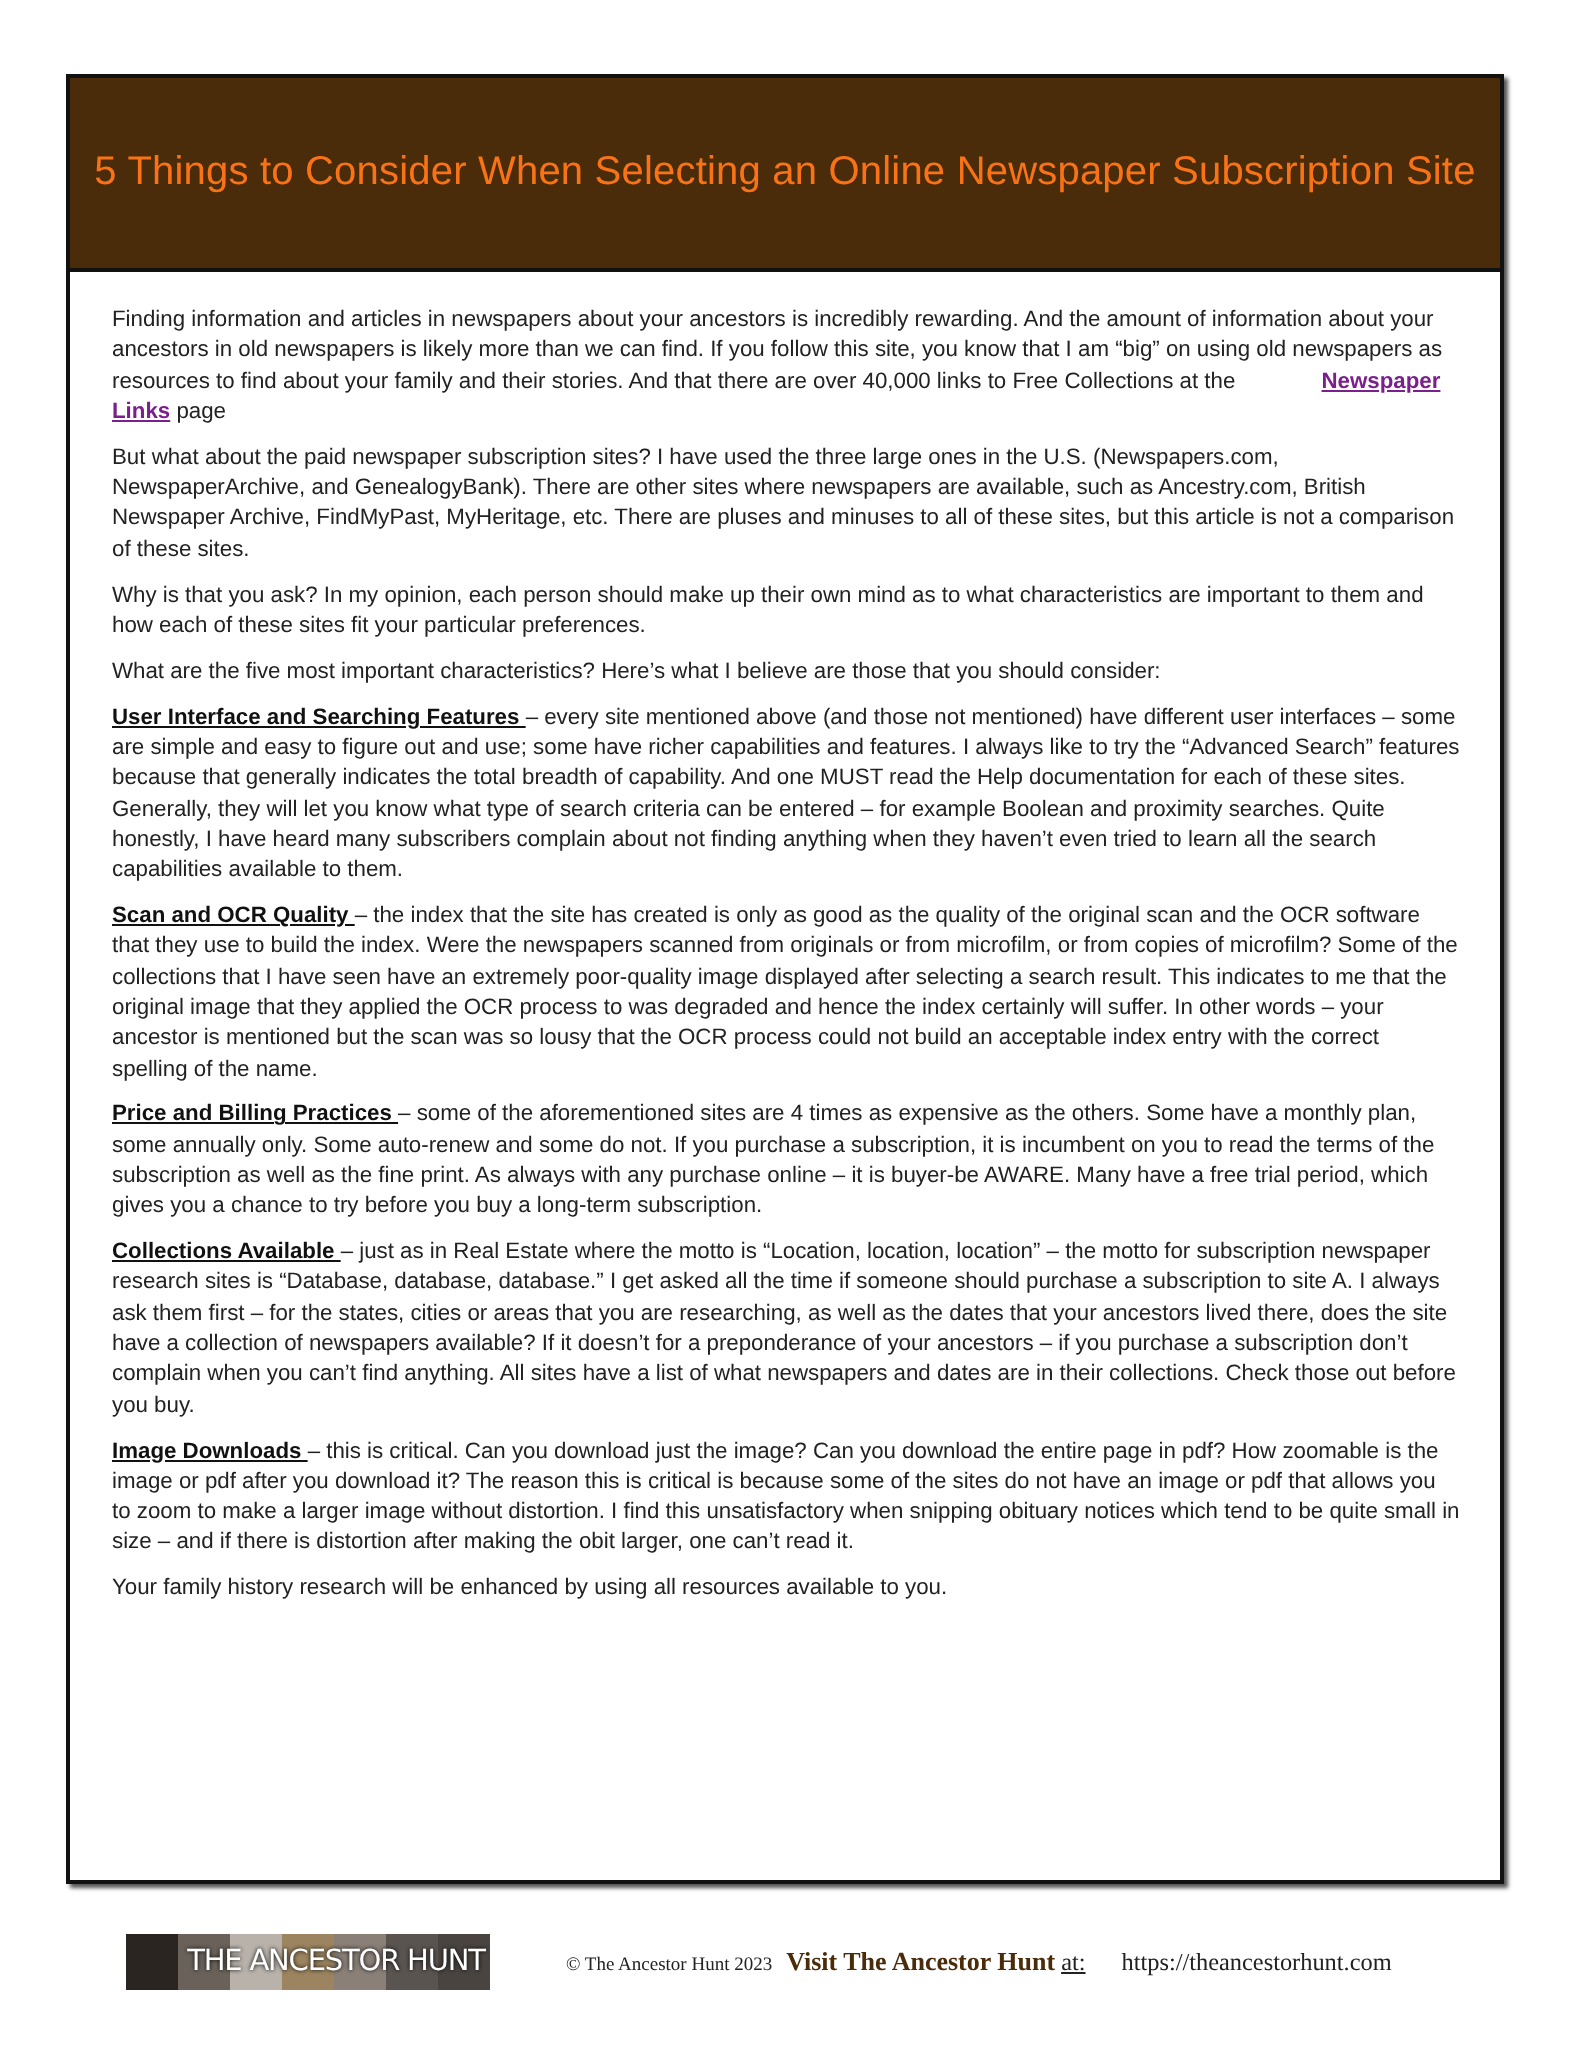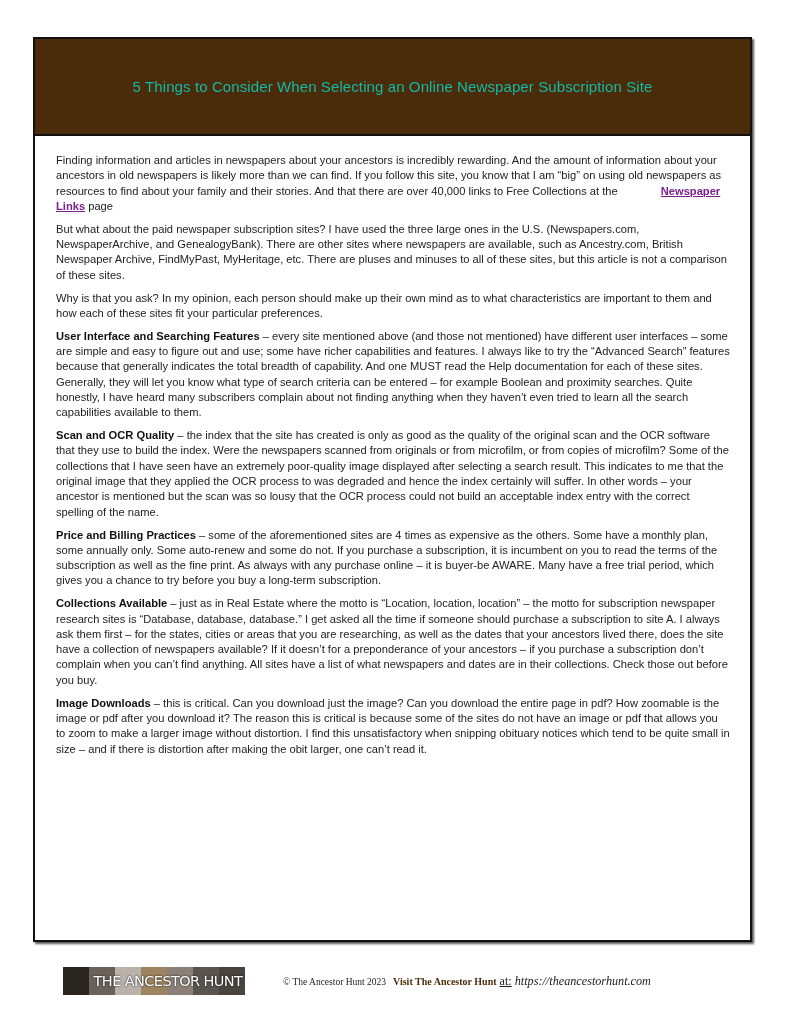--- a/index.html
+++ b/index.html
@@ -2,54 +2,56 @@
 <html><head>
 <meta charset="utf-8">
 <style>
   html, body { margin: 0; padding: 0; background: #ffffff; }
   body { width: 791px; height: 1024px; position: relative; overflow: hidden;
          font-family: "Liberation Sans", "DejaVu Sans", sans-serif; }
   .frame { position: absolute; left: 33px; top: 37px; width: 719px; height: 905px;
            border: 2px solid #111; box-shadow: 2px 2px 2px #555; background: #fff; box-sizing: border-box; }
   .header { height: 95px; background: #4a2c0a; border-bottom: 2px solid #111;
             display: flex; align-items: center; justify-content: center; }
-  .header h1 { margin: 0; color: #14b8a6; font-weight: normal; font-size: 15px; letter-spacing: 0.1px; }
+  .header h1 { margin: 0; color: #f97316; font-weight: normal; font-size: 20px; letter-spacing: 0.1px; }
   .content { padding: 17px 20px 0 21px; font-size: 11.15px; line-height: 15.3px; color: #222; }
   .content p { margin: 0 0 7.6px 0; }
-  .lead { font-weight: bold; color: #111; }
+  .lead { font-weight: bold; text-decoration: underline; color: #111; }
   .link { color: #7a1f8c; font-weight: bold; text-decoration: underline; cursor: pointer; margin-left: 40px; }
   .footer { position: absolute; left: 63px; top: 966px; width: 690px; height: 30px; display: flex; align-items: center; }
   .logo { width: 182px; height: 28px; display: flex; position: relative; overflow: hidden; }
   .logo .tile { flex: 1; height: 100%; }
   .logo .logo-text { position: absolute; left: 0; right: 0; top: 0; bottom: 0; display: flex; align-items: center; justify-content: center;
                      color: #fff; font-family: "DejaVu Sans", sans-serif; font-size: 14.5px; letter-spacing: -0.6px;
                      text-shadow: 0 0 2px #000; font-weight: normal; margin-left: 28px; }
   .footer-text { margin-left: 38px; font-family: "Liberation Serif", serif; font-size: 10.5px; color: #222; display: flex; align-items: baseline; white-space: nowrap; }
   .footer-text .copy { font-size: 9.5px; }
-  .footer-text .visit { color: #4a2c0a; font-weight: bold; font-size: 10px; margin-left: 7px; cursor: pointer; }
-  .footer-text .url { font-size: 12.2px; margin-left: 3px; cursor: pointer; font-style: italic; }
+  .footer-text .visit { color: #4a2c0a; font-weight: bold; font-size: 13px; margin-left: 7px; cursor: pointer; }
+  .footer-text .url { font-size: 12.2px; margin-left: 18px; cursor: pointer; }
 </style>
 </head>
 <body>
 
 <div class="frame">
   <div class="header">
     <h1>5 Things to Consider When Selecting an Online Newspaper Subscription Site</h1>
   </div>
   <div class="content">
     <p><span>Finding information and articles in newspapers about your ancestors is incredibly rewarding. And the amount of information about your ancestors in old newspapers is likely more than we can find. If you follow this site, you know that I am “big” on using old newspapers as resources to find about your family and their stories. And that there are over 40,000 links to Free Collections at the </span><a class="link">Newspaper Links</a><span> page</span></p>
     <p>But what about the paid newspaper subscription sites? I have used the three large ones in the U.S. (Newspapers.com, NewspaperArchive, and GenealogyBank). There are other sites where newspapers are available, such as Ancestry.com, British Newspaper Archive, FindMyPast, MyHeritage, etc. There are pluses and minuses to all of these sites, but this article is not a comparison of these sites.</p>
     <p>Why is that you ask? In my opinion, each person should make up their own mind as to what characteristics are important to them and how each of these sites fit your particular preferences.</p>
+    <p>What are the five most important characteristics? Here’s what I believe are those that you should consider:</p>
 
     <p><span class="lead">User Interface and Searching Features </span><span>– every site mentioned above (and those not mentioned) have different user interfaces – some are simple and easy to figure out and use; some have richer capabilities and features. I always like to try the “Advanced Search” features because that generally indicates the total breadth of capability. And one MUST read the Help documentation for each of these sites. Generally, they will let you know what type of search criteria can be entered – for example Boolean and proximity searches. Quite honestly, I have heard many subscribers complain about not finding anything when they haven’t even tried to learn all the search capabilities available to them.</span></p>
     <p><span class="lead">Scan and OCR Quality </span><span>– the index that the site has created is only as good as the quality of the original scan and the OCR software that they use to build the index. Were the newspapers scanned from originals or from microfilm, or from copies of microfilm? Some of the collections that I have seen have an extremely poor-quality image displayed after selecting a search result. This indicates to me that the original image that they applied the OCR process to was degraded and hence the index certainly will suffer. In other words – your ancestor is mentioned but the scan was so lousy that the OCR process could not build an acceptable index entry with the correct spelling of the name.</span></p>
     <p><span class="lead">Price and Billing Practices </span><span>– some of the aforementioned sites are 4 times as expensive as the others. Some have a monthly plan, some annually only. Some auto-renew and some do not. If you purchase a subscription, it is incumbent on you to read the terms of the subscription as well as the fine print. As always with any purchase online – it is buyer-be AWARE. Many have a free trial period, which gives you a chance to try before you buy a long-term subscription.</span></p>
     <p><span class="lead">Collections Available </span><span>– just as in Real Estate where the motto is “Location, location, location” – the motto for subscription newspaper research sites is “Database, database, database.” I get asked all the time if someone should purchase a subscription to site A. I always ask them first – for the states, cities or areas that you are researching, as well as the dates that your ancestors lived there, does the site have a collection of newspapers available? If it doesn’t for a preponderance of your ancestors – if you purchase a subscription don’t complain when you can’t find anything. All sites have a list of what newspapers and dates are in their collections. Check those out before you buy.</span></p>
     <p><span class="lead">Image Downloads </span><span>– this is critical. Can you download just the image? Can you download the entire page in pdf? How zoomable is the image or pdf after you download it? The reason this is critical is because some of the sites do not have an image or pdf that allows you to zoom to make a larger image without distortion. I find this unsatisfactory when snipping obituary notices which tend to be quite small in size – and if there is distortion after making the obit larger, one can’t read it.</span></p>
 
+    <p>Your family history research will be enhanced by using all resources available to you.</p>
   </div>
 </div>
 
 <div class="footer">
   <div class="logo">
     <div class="tile" style="background:#2a2520"></div>
     <div class="tile" style="background:#6a625a"></div>
     <div class="tile" style="background:#b8b2aa"></div>
     <div class="tile" style="background:#9c8460"></div>
     <div class="tile" style="background:#8a8078"></div>

